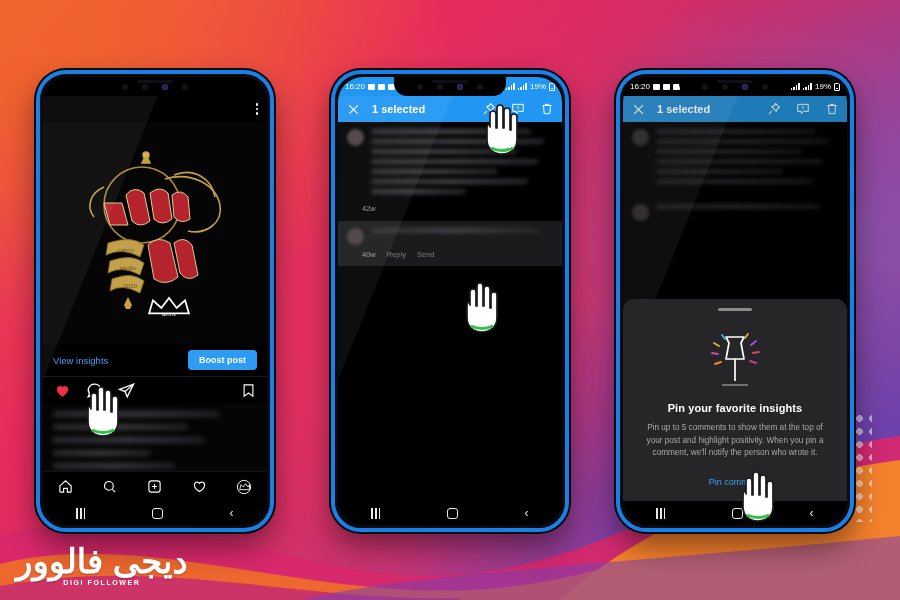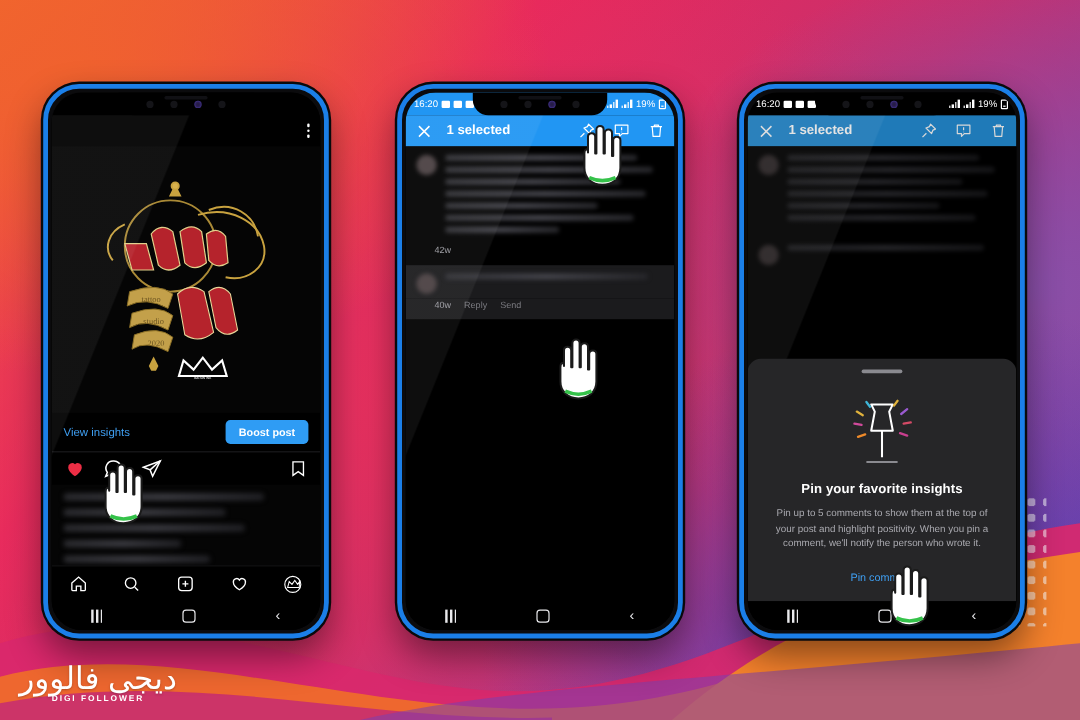--- a/index.html
+++ b/index.html
@@ -109,21 +109,21 @@
   
   .glare { position:absolute; inset:0; z-index:6; pointer-events:none;
     background:linear-gradient(112deg, rgba(255,255,255,.055) 0%, rgba(255,255,255,.055) 30%,
       rgba(0,0,0,0) 30.4%, rgba(0,0,0,0) 100%); }
 
   
   .hand { position:absolute; width:44px; height:54px; z-index:30; pointer-events:none; }
 
   
   .watermark { position:absolute; left:16px; bottom:14px; text-align:center; color:#fff; }
-  .watermark .fa { font-size:26px; font-weight:400; direction:rtl; line-height:1;
+  .watermark .fa { font-size:34px; font-weight:700; direction:rtl; line-height:1;
     text-shadow:0 1px 2px rgba(0,0,0,.25); }
   .watermark .en { font-size:7px; letter-spacing:1.6px; font-weight:700; margin-top:1px; }
 </style>
 </head>
 <body>
 
 <div class="bg-layer">
   <svg class="wave-svg" viewBox="0 0 900 260" preserveAspectRatio="none">
     <path d="M0,196 C150,150 290,236 430,236 C600,236 720,120 900,96 L900,260 L0,260 Z" fill="#d9286c" opacity=".92"></path>
     <path d="M0,224 C140,188 300,258 470,250 C650,242 760,152 900,126 L900,260 L0,260 Z" fill="#ef6a2c" opacity=".95"></path>

